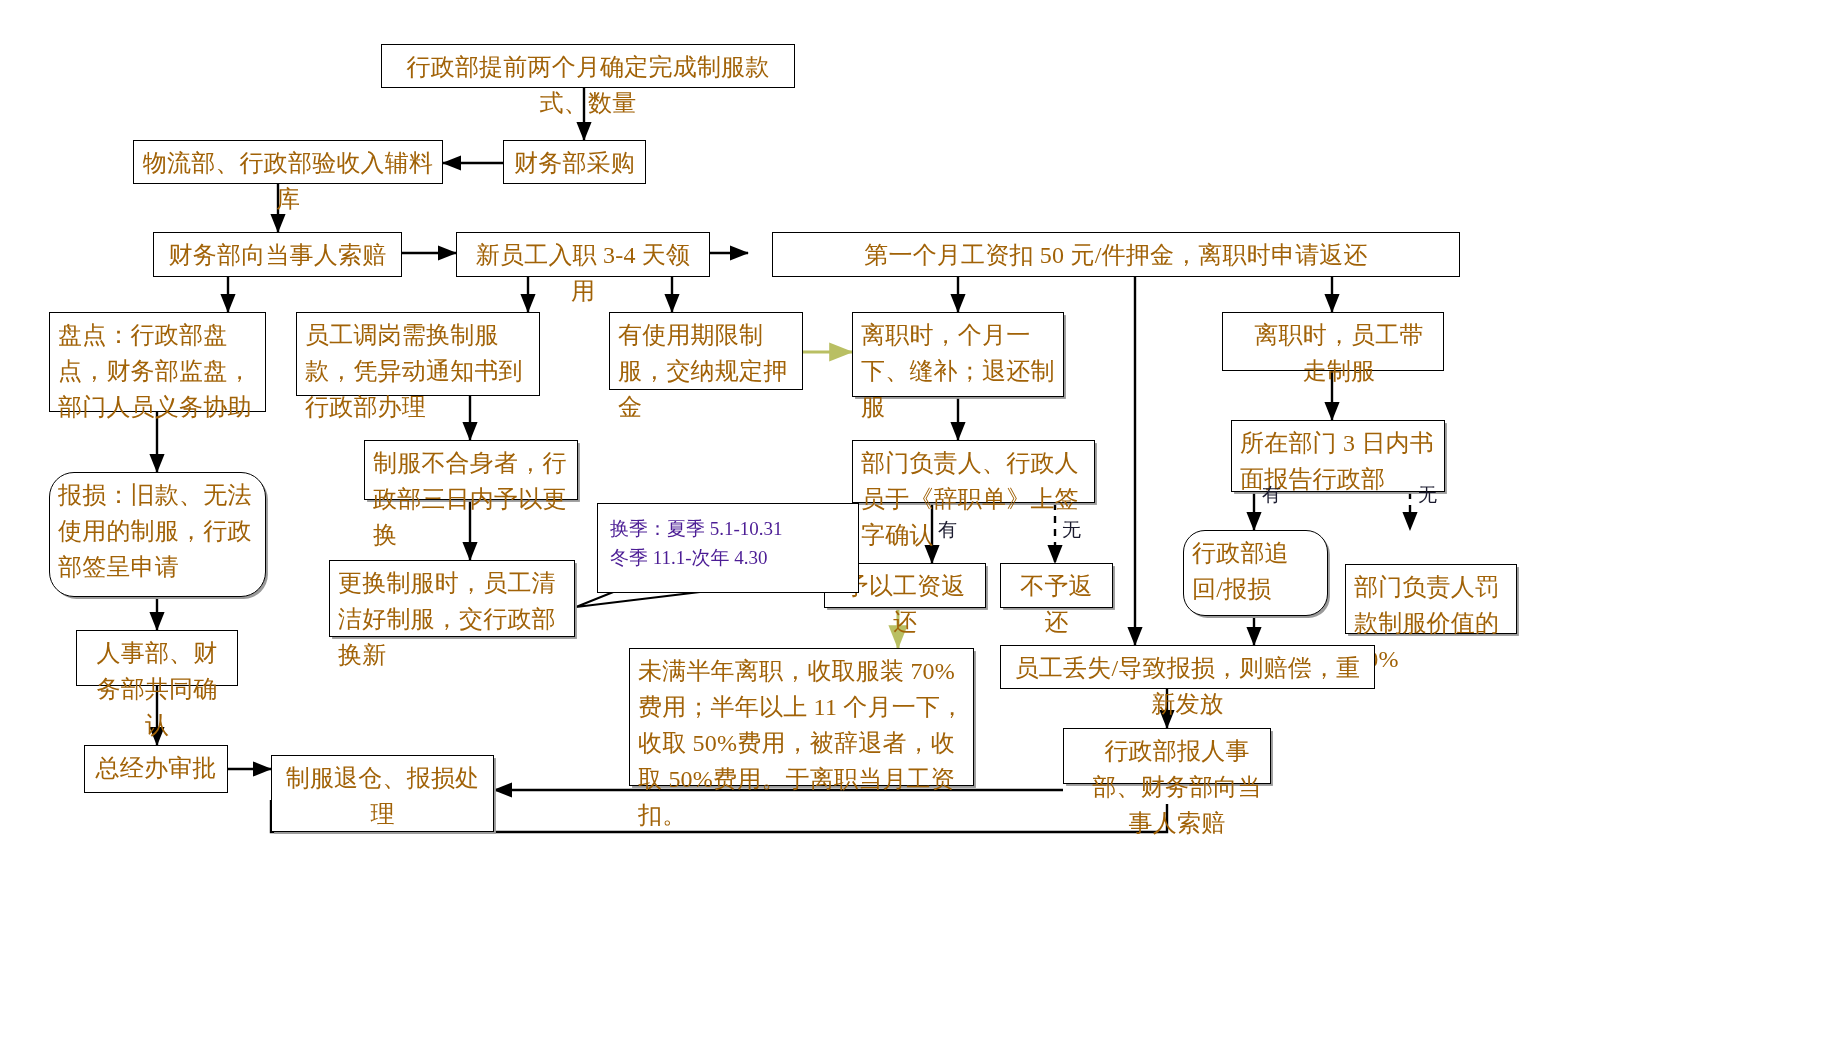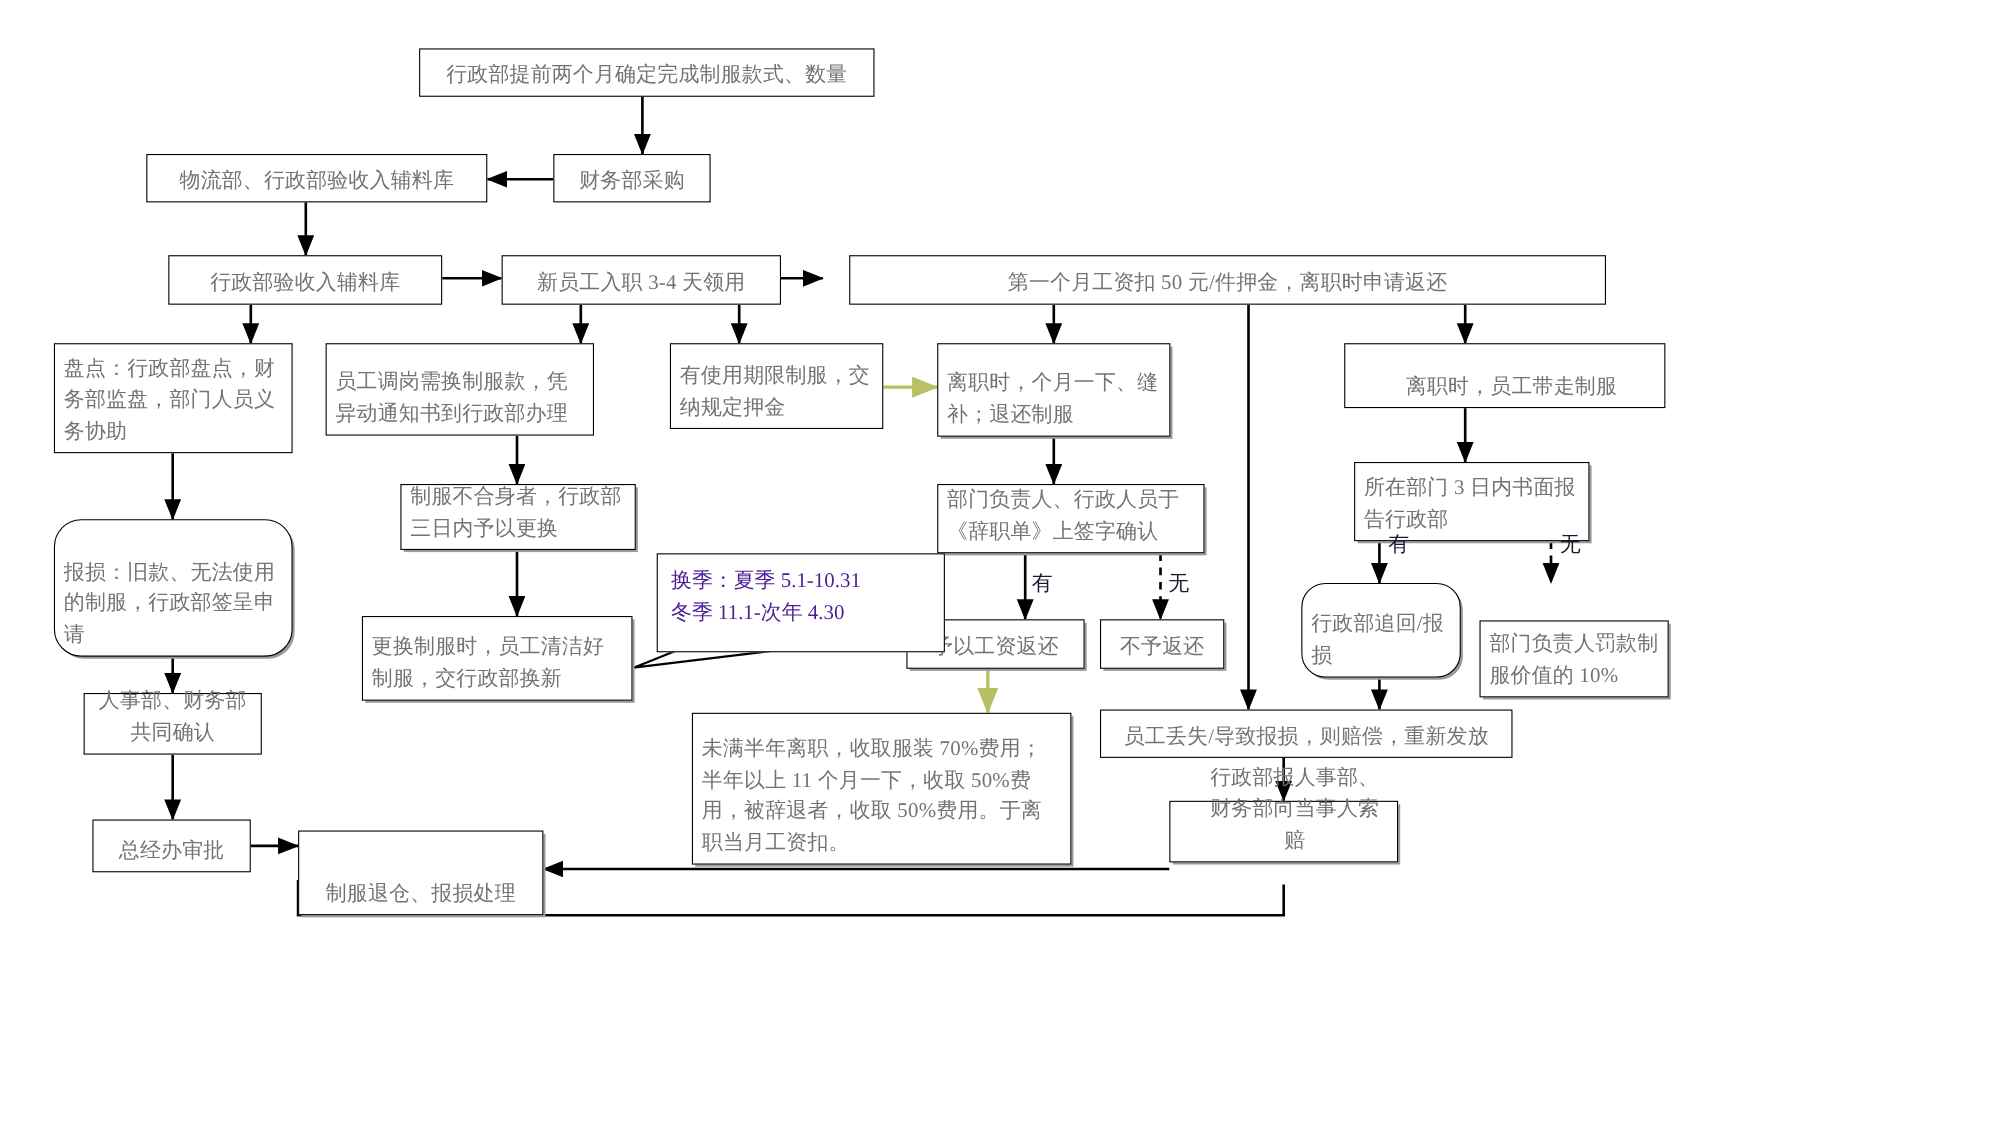--- a/index.html
+++ b/index.html
@@ -13,26 +13,26 @@
     height: 1042px;
     background: #ffffff;
     font-family: "Liberation Serif", "DejaVu Serif", serif;
     overflow: hidden;
   }
   .node {
     position: absolute;
     box-sizing: border-box;
     border: 1.6px solid #000000;
     background: #ffffff;
-    color: #737373;
+    color: #a16207;
     display: flex;
-    align-items: flex-end;
+    align-items: flex-start;
     justify-content: center;
     text-align: center;
-    font-size: 19px;
+    font-size: 24px;
     line-height: 1.5;
     padding: 4px 8px;
     letter-spacing: 0.2px;
     z-index: 3;
   }
   .node.left {
     justify-content: flex-start;
     text-align: left;
   }
   .node.shadow {
@@ -161,21 +161,21 @@
 
   <div class="node" style="left:503px; top:140px; width:143px; height:44px;">
     <span>财务部采购</span>
   </div>
 
   <div class="node" style="left:133px; top:140px; width:310px; height:44px;">
     <span>物流部、行政部验收入辅料库</span>
   </div>
 
   <div class="node" style="left:153px; top:232px; width:249px; height:45px;">
-    <span>行政部验收入辅料库</span>
+    <span>财务部向当事人索赔</span>
   </div>
 
   <div class="node" style="left:456px; top:232px; width:254px; height:45px;">
     <span>新员工入职 3-4 天领用</span>
   </div>
 
   <div class="node" style="left:748px; top:232px; width:688px; height:45px;margin-left:24px;">
     <span>第一个月工资扣 50 元/件押金，离职时申请返还</span>
   </div>
 
@@ -188,21 +188,21 @@
   </div>
 
   <div class="node left" style="left:609px; top:312px; width:194px; height:78px;">
     <span>有使用期限制服，交纳规定押金</span>
   </div>
 
   <div class="node left shadow" style="left:852px; top:312px; width:212px; height:85px;">
     <span>离职时，个月一下、缝补；退还制服</span>
   </div>
 
-  <div class="node" style="left:1222px; top:312px; width:292px; height:59px;padding-left:20px;">
+  <div class="node" style="left:1222px; top:312px; width:222px; height:59px;padding-left:20px;">
     <span>离职时，员工带走制服</span>
   </div>
 
   <div class="node left shadow" style="left:49px; top:472px; width:217px; height:125px;border-radius:25px;">
     <span>报损：旧款、无法使用的制服，行政部签呈申请</span>
   </div>
 
   <div class="node left shadow" style="left:364px; top:440px; width:214px; height:60px;">
     <span>制服不合身者，行政部三日内予以更换</span>
   </div>

